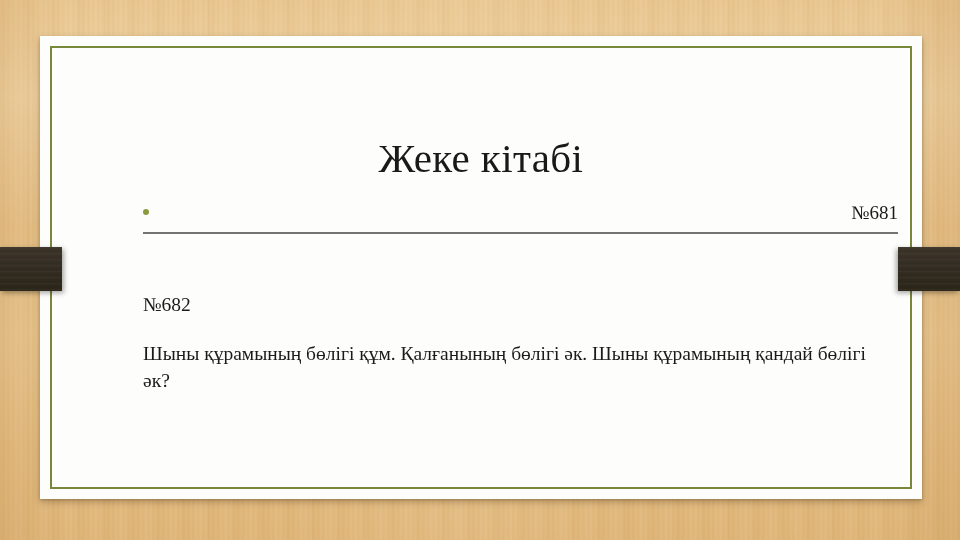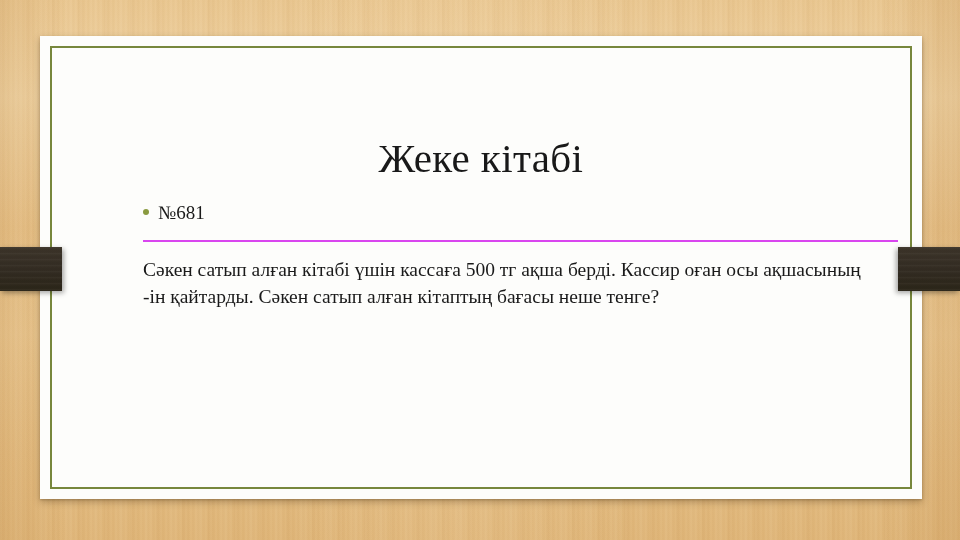--- a/index.html
+++ b/index.html
@@ -132,22 +132,23 @@
     left: 103px;
     top: 166px;
     width: 755px;
   }
 
   
   .bullet-row {
     display: flex;
     align-items: baseline;
     gap: 9px;
-    padding-bottom: 16px;
-    border-bottom: 2px solid #d946ef;
+    padding-bottom: 8px;
+    border-bottom: 2px solid #737373;
+    justify-content: space-between;
   }
   .bullet-dot {
     flex: 0 0 auto;
     width: 6px;
     height: 6px;
     border-radius: 50%;
     background: #8a9a3f;
     transform: translateY(-4px);
   }
   .bullet-label {
@@ -193,20 +194,21 @@
 
       <div id="title"><span>Жеке кітабі</span></div>
 
       <div id="body-block">
 
         <div class="bullet-row">
           <span class="bullet-dot"></span>
           <span class="bullet-label">№681</span>
         </div>
 
-        <p class="para" id="para-681">Сәкен сатып алған кітабі үшін кассаға 500 тг ақша берді. Кассир оған осы ақшасының  -ін қайтарды. Сәкен сатып алған кітаптың бағасы неше тенге?</p>
-
-
+
+        <div id="label-682">№682</div>
+
+        <p class="para" id="para-682">Шыны құрамының  бөлігі құм. Қалғанының  бөлігі әк. Шыны құрамының қандай бөлігі әк?</p>
 
       </div>
     </div>
   </div>
 </div>
 
 </body></html>

